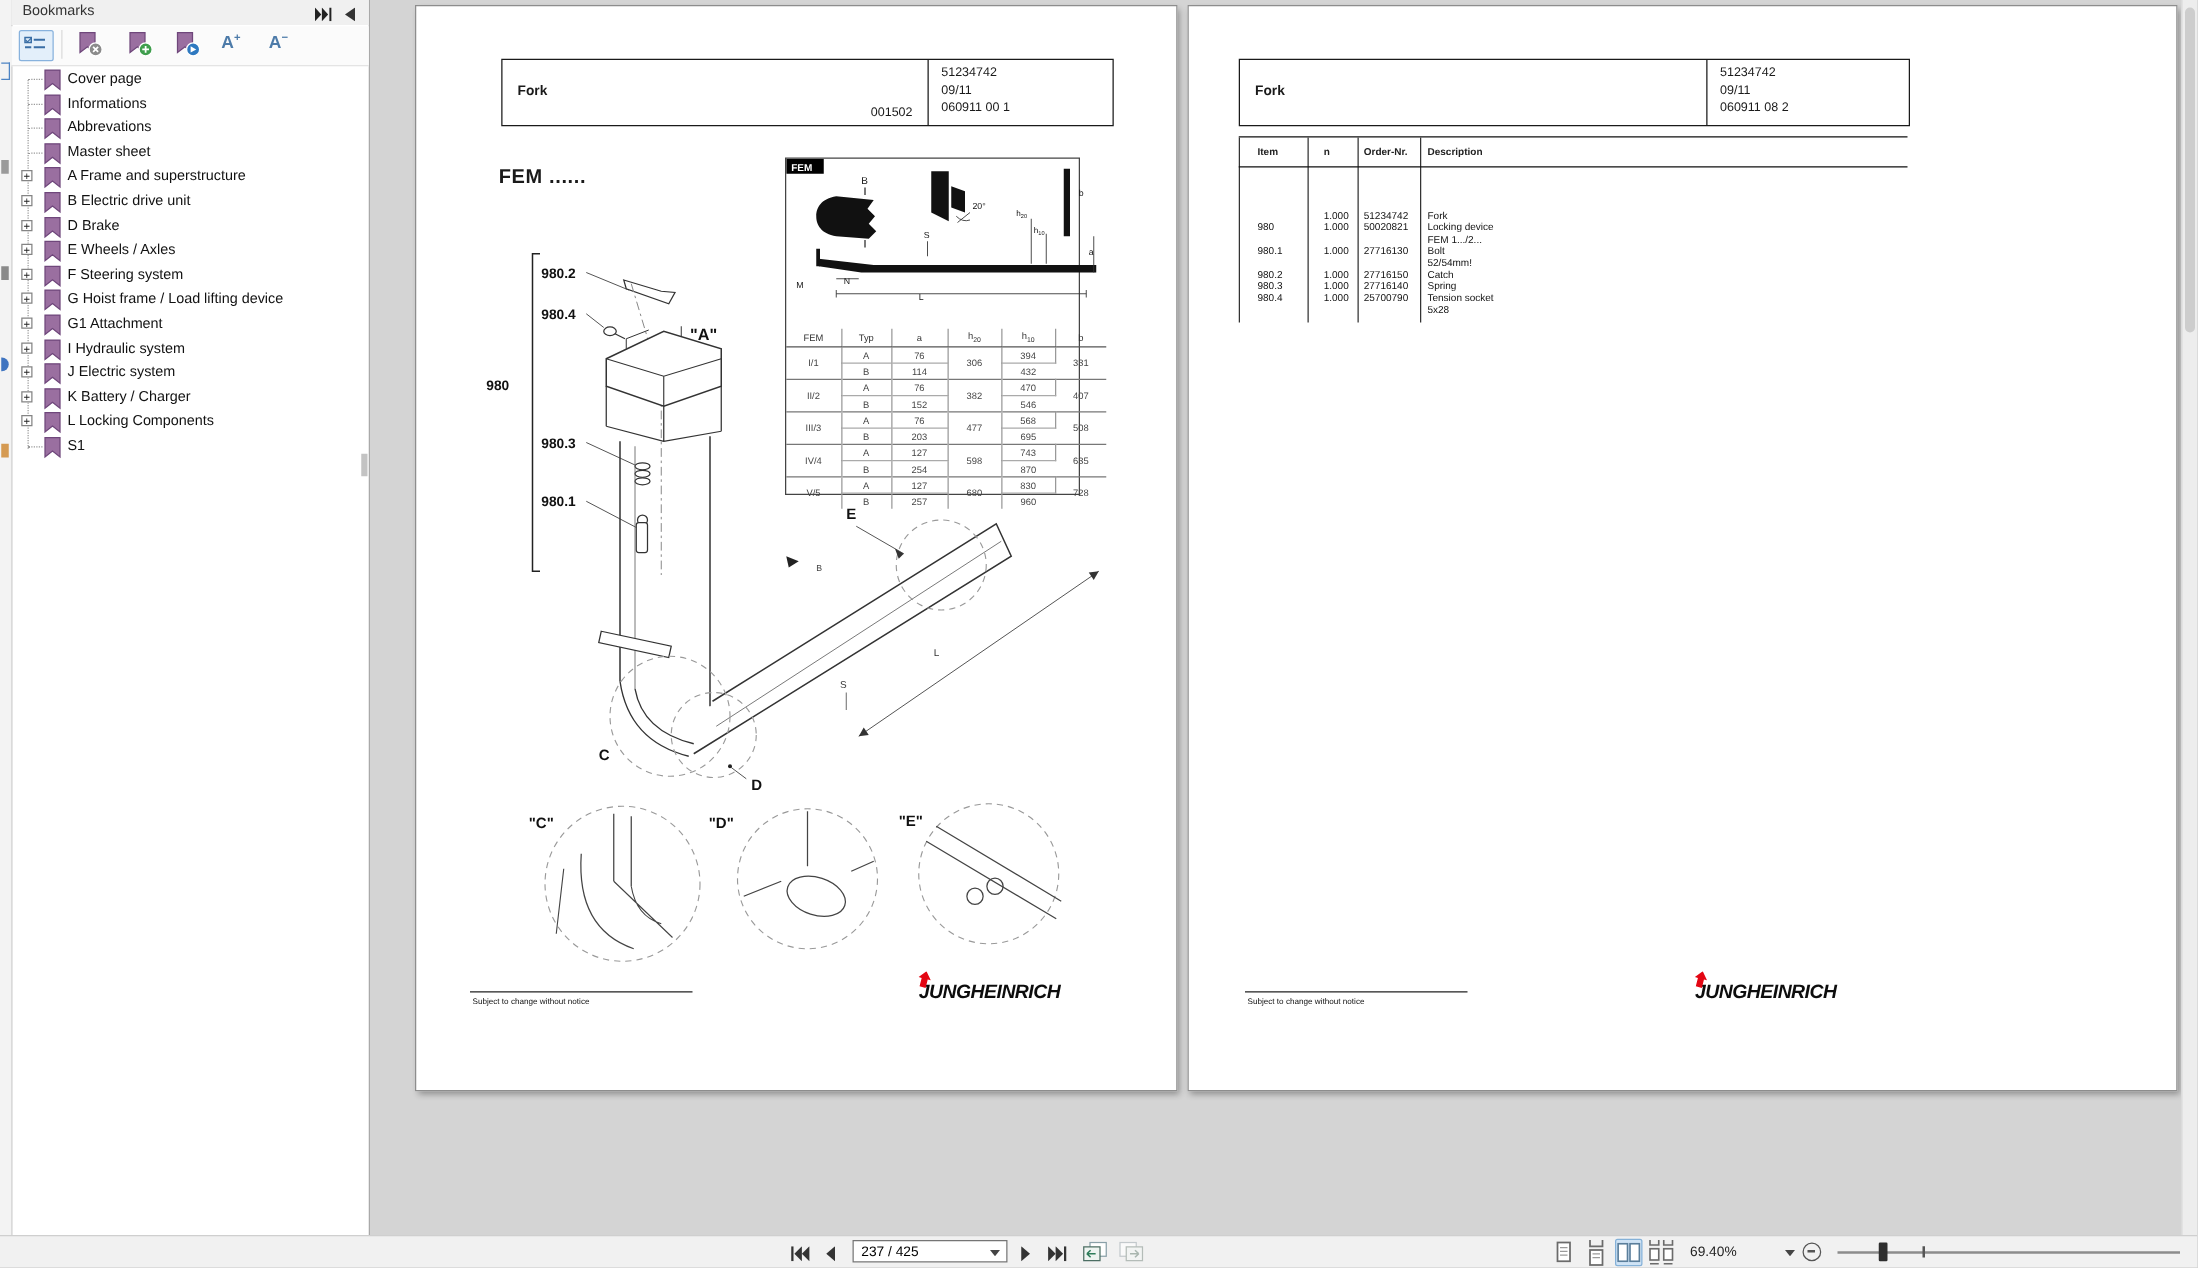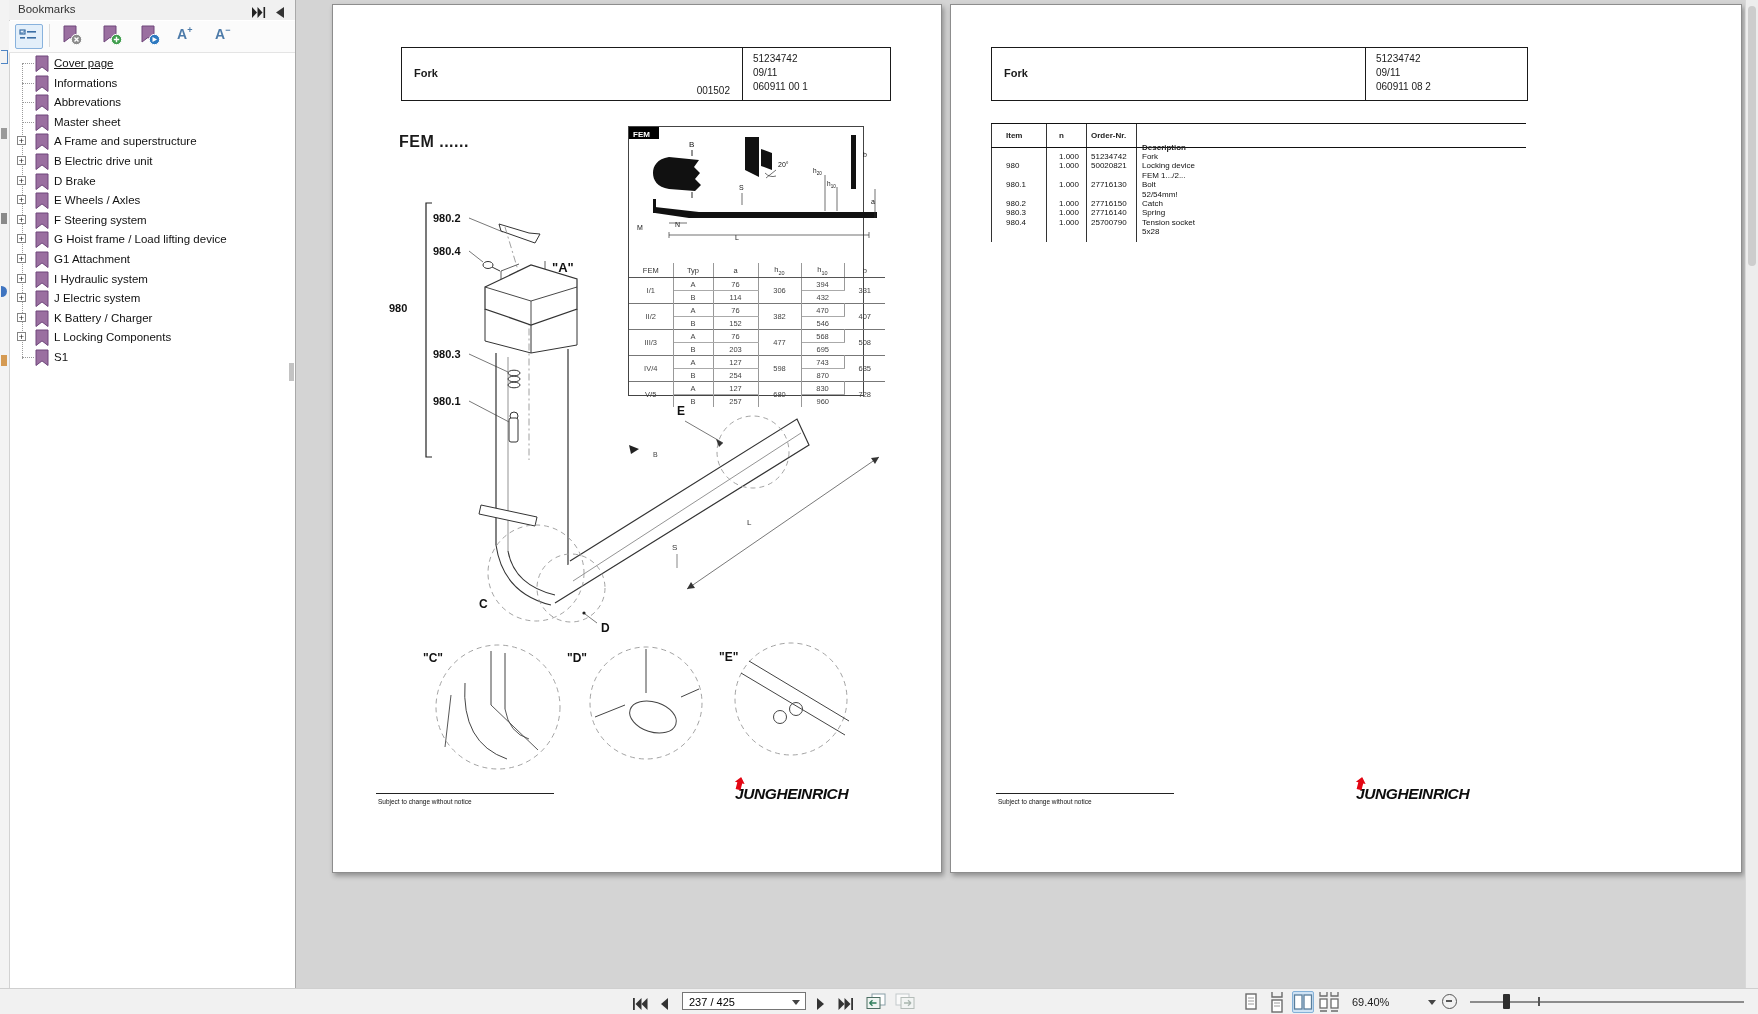--- a/index.html
+++ b/index.html
@@ -20,21 +20,21 @@
   .a-btn{position:absolute;top:4px;font-size:14px;font-weight:bold;color:#4d7ba9;cursor:pointer;}
   .a-btn sup{font-size:9px;}
   .tree{position:absolute;left:9px;top:54px;right:8px;font-size:11.5px;}
   .tree-line{position:absolute;left:13px;top:10px;height:295px;border-left:1px dotted #9a9a9a;}
   .bm-row{position:relative;height:19.6px;cursor:pointer;}
   .bm-stub{position:absolute;left:13px;top:9px;width:12px;border-top:1px dotted #9a9a9a;}
   .bm-exp{position:absolute;left:8px;top:4px;width:9px;height:9px;border:1px solid #848484;background:#fff;
           font-size:9px;line-height:8px;text-align:center;color:#222;box-sizing:border-box;}
   .bm-ribbon{position:absolute;left:26px;top:1px;}
   .bm-label{position:absolute;left:45px;top:3px;white-space:nowrap;color:#111;}
-  .bm-label.sel{text-decoration:underline;}
+  .bm-label.sel{}
   .sb-scrollthumb{position:absolute;right:1px;top:363px;width:5px;height:18px;background:#c3c3c3;}
   
   .page{position:absolute;top:4px;height:869px;background:#fff;border:1px solid #8d8d8d;
         box-shadow:2px 3px 5px rgba(0,0,0,0.32);box-sizing:border-box;}
   #page-left{left:332px;width:610px;}
   #page-right{left:950px;width:792px;}
   .hdr-box{position:absolute;border:1.4px solid #1a1a1a;display:flex;}
   .hdr-left{position:relative;border-right:1.4px solid #1a1a1a;}
   .hdr-title{position:absolute;left:12px;top:19px;font-weight:bold;font-size:11px;}
   .hdr-code{position:absolute;right:12px;bottom:4px;font-size:10px;}
@@ -48,26 +48,26 @@
   .fem-tbl tr.fth td{border-bottom:1px solid #555;color:#333;height:14px;}
   .fem-tbl tr.g1 td{border-top:1px solid #777;}
   .fem-tbl td.ab{border-bottom:1px solid #aaa;}
   .fem-tbl sub{font-size:5.5px;}
   .pg-footline{position:absolute;height:1px;background:#222;}
   .pg-footnote{position:absolute;font-size:6.5px;color:#111;}
   .jh-logo{position:absolute;width:150px;}
   .jh-text{font-size:15.5px;font-weight:bold;font-style:italic;letter-spacing:-0.4px;color:#0d0d0d;}
   .jh-arrow{position:absolute;left:-1px;top:-8px;transform:rotate(14deg);}
   
-  .parts-table{position:absolute;left:40px;top:118px;width:535px;font-size:8px;}
+  .parts-table{position:absolute;left:40px;top:104px;width:535px;font-size:8px;}
   .pt-grid{position:relative;border-top:1.2px solid #111;}
   .pt-head{position:relative;height:23px;border-bottom:1.4px solid #111;}
   .pt-head span{position:absolute;top:7px;font-weight:bold;color:#222;}
   .pt-vline{position:absolute;top:0;bottom:0;width:1px;background:#333;}
-  .pt-body{position:relative;padding:4px 0 5px 0;}
+  .pt-body{position:relative;padding:4px 0 5px 0;margin-top:30px;}
   .pt-line{position:relative;height:9.4px;}
   .pt-line span{position:absolute;top:0;white-space:nowrap;color:#111;}
   .c-item{left:15px;}
   .c-n{left:38px;width:50px;text-align:right;}
   .c-ord{left:100px;}
   .c-desc{left:151px;}
   .blue{color:#2a47c8;}
   
   #btoolbar{position:absolute;left:0;top:988px;width:1758px;height:26px;background:#f1f1f1;
             border-top:1px solid #cfcfcf;box-sizing:border-box;}
@@ -514,21 +514,21 @@
   <div class="parts-table">
     <div class="pt-grid">
       <div class="pt-vline" style="left:0;"></div>
       <div class="pt-vline" style="left:55px;"></div>
       <div class="pt-vline" style="left:95px;"></div>
       <div class="pt-vline" style="left:145px;"></div>
       <div class="pt-head">
         <span style="left:15px;">Item</span>
         <span style="left:68px;">n</span>
         <span style="left:100px;">Order-Nr.</span>
-        <span style="left:151px;margin-top:12px;">Description</span>
+        <span style="left:151px;">Description</span>
       </div>
       <div class="pt-body">
         <div class="pt-line">
           <span class="c-n">1.000</span>
           <span class="c-ord blue">51234742</span>
           <span class="c-desc blue">Fork</span>
         </div>
         <div class="pt-line">
           <span class="c-item">980</span>
           <span class="c-n">1.000</span>

